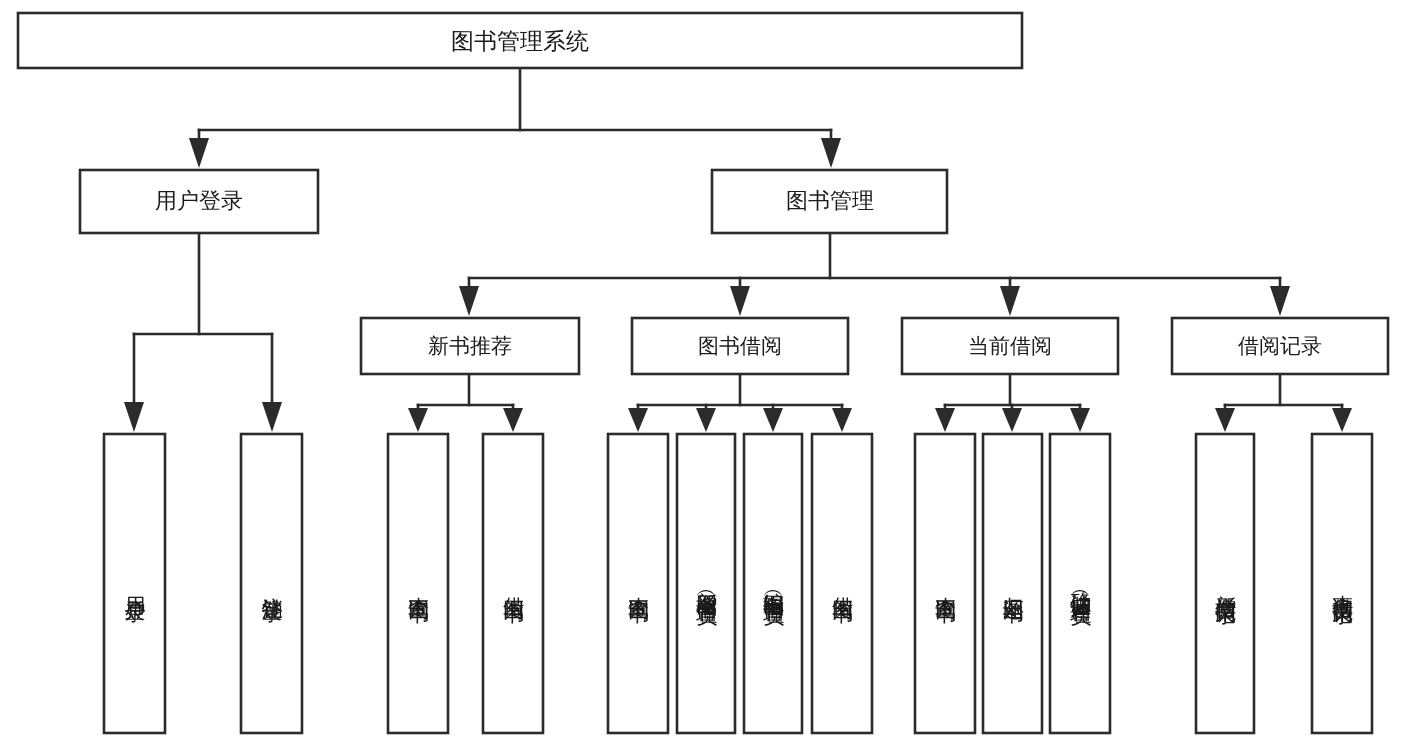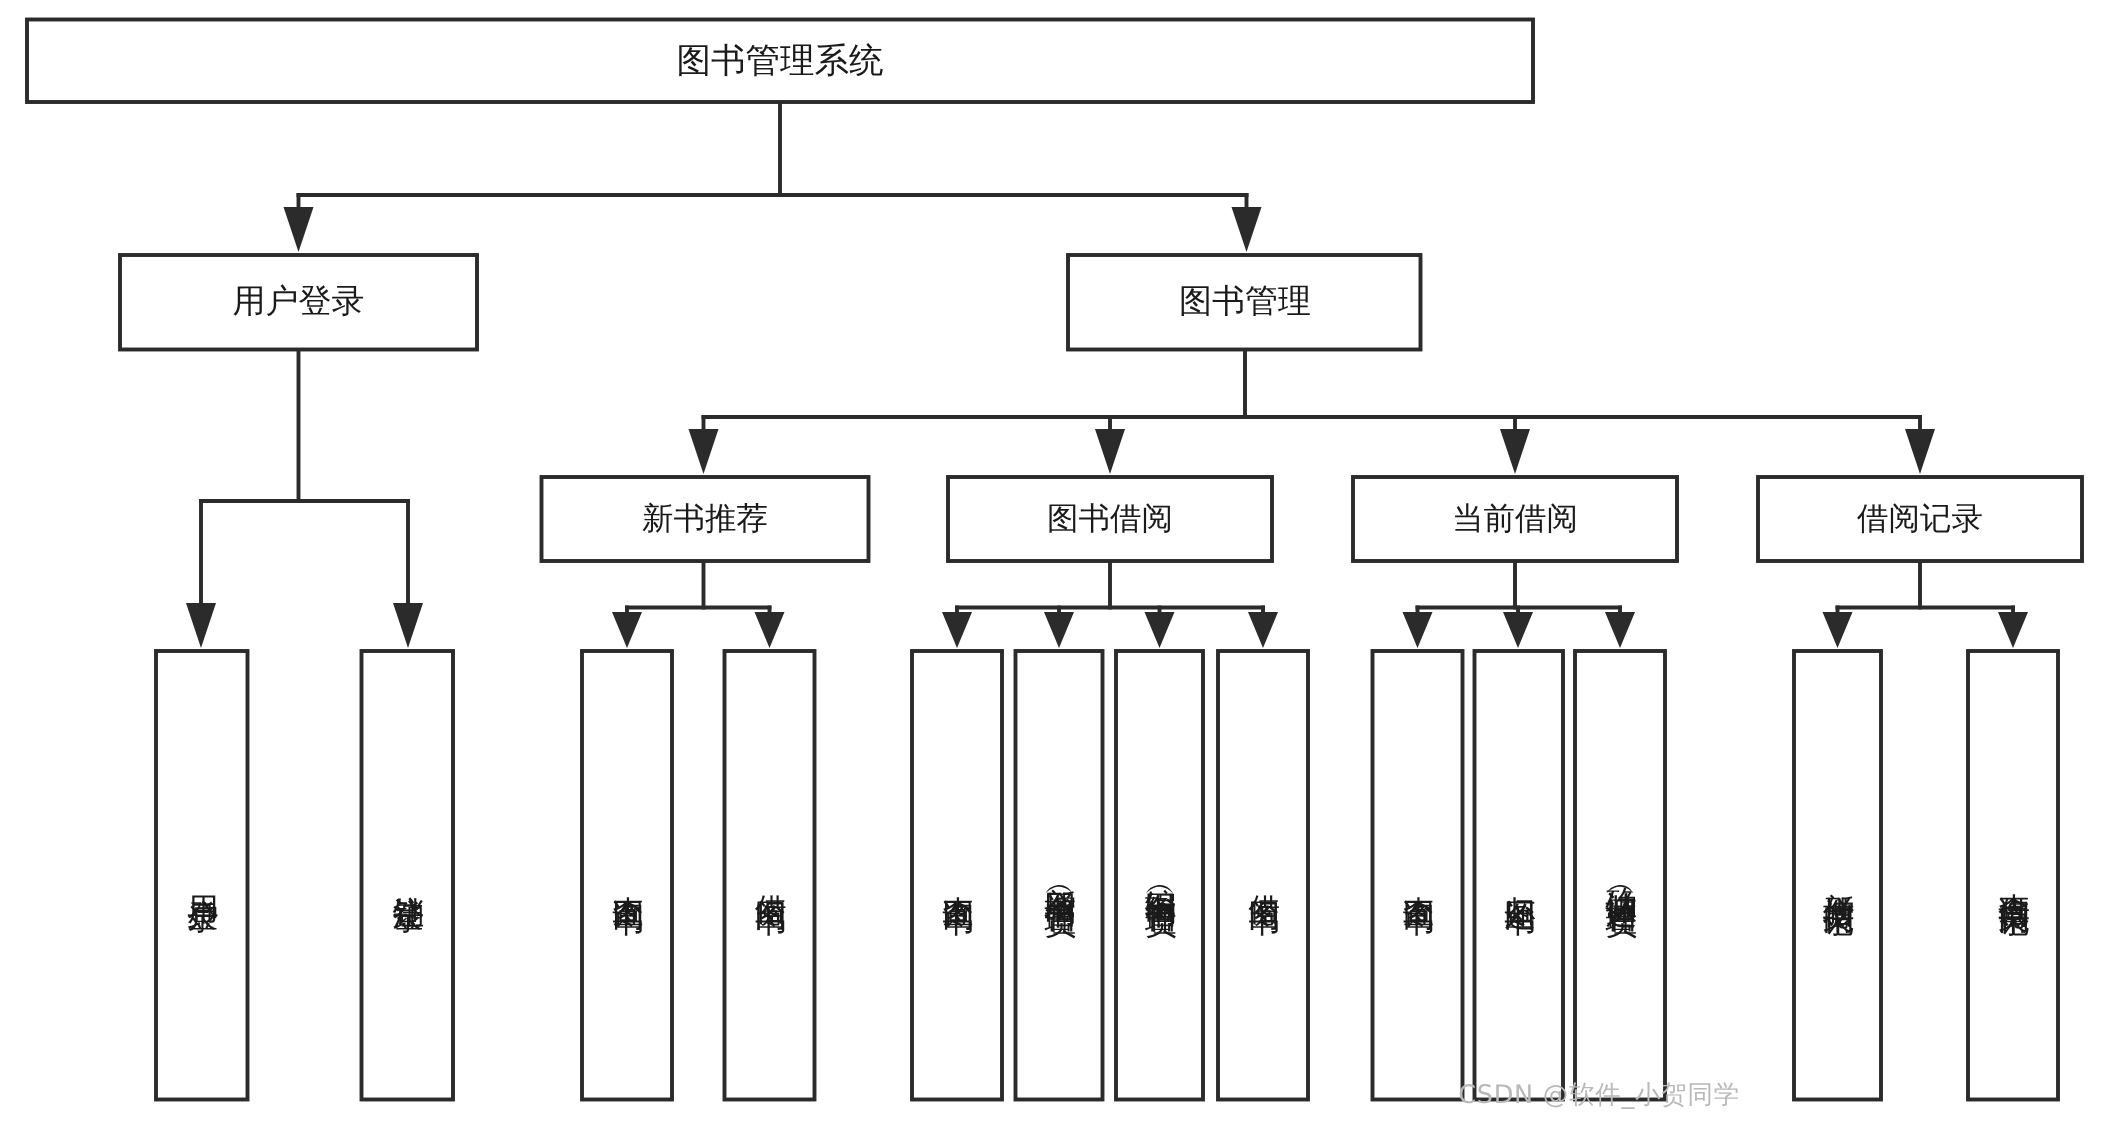--- a/index.html
+++ b/index.html
@@ -212,15 +212,14 @@
   <div class="leaf-label-wrap" style="left:608px; top:434px; width:60px; height:299px;">查询图书</div>
   <div class="leaf-label-wrap" style="left:677px; top:434px; width:58px; height:299px;">新增图书（管理员）</div>
   <div class="leaf-label-wrap" style="left:744px; top:434px; width:58px; height:299px;">编辑图书（管理员）</div>
   <div class="leaf-label-wrap" style="left:812px; top:434px; width:60px; height:299px;">借阅图书</div>
   <div class="leaf-label-wrap" style="left:915px; top:434px; width:60px; height:299px;">查询图书</div>
   <div class="leaf-label-wrap" style="left:983px; top:434px; width:59px; height:299px;">归还图书</div>
   <div class="leaf-label-wrap" style="left:1050px; top:434px; width:60px; height:299px;">确认归还（管理员）</div>
   <div class="leaf-label-wrap" style="left:1196px; top:434px; width:58px; height:299px;">新增借阅记录</div>
   <div class="leaf-label-wrap" style="left:1312px; top:434px; width:60px; height:299px;">查询借阅记录</div>
 
-  <div class="watermark">CSDN @软件_小贺同学</div>
 
 </div>
 
 </body></html>

